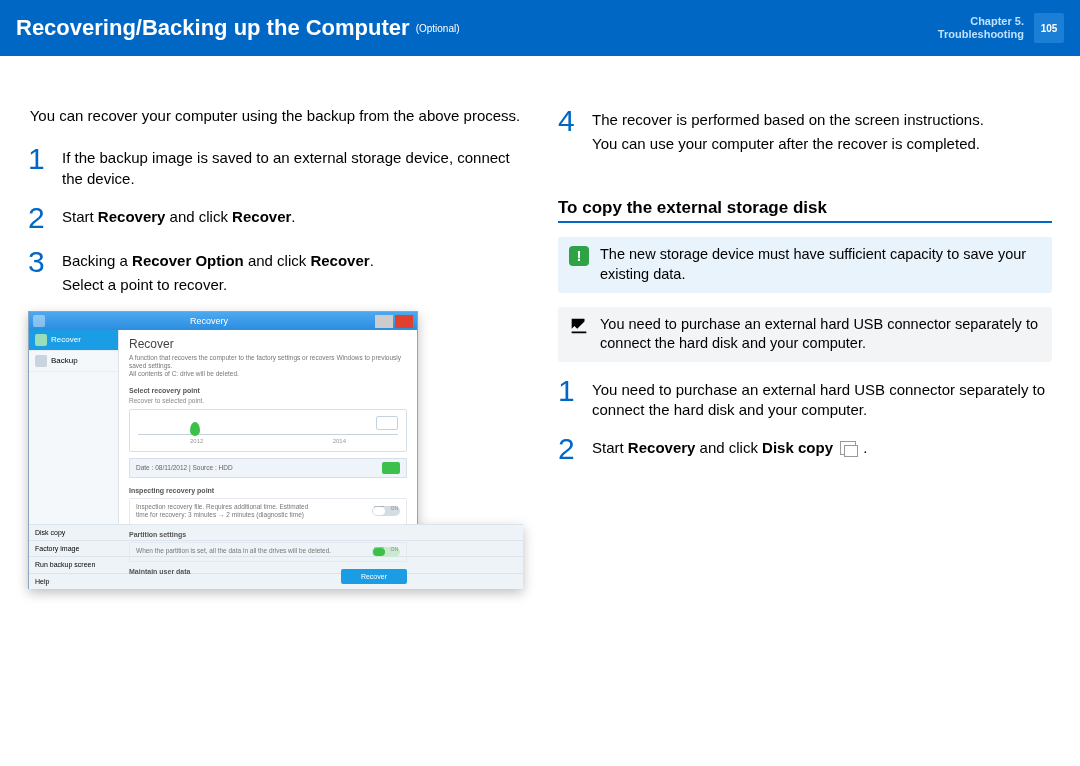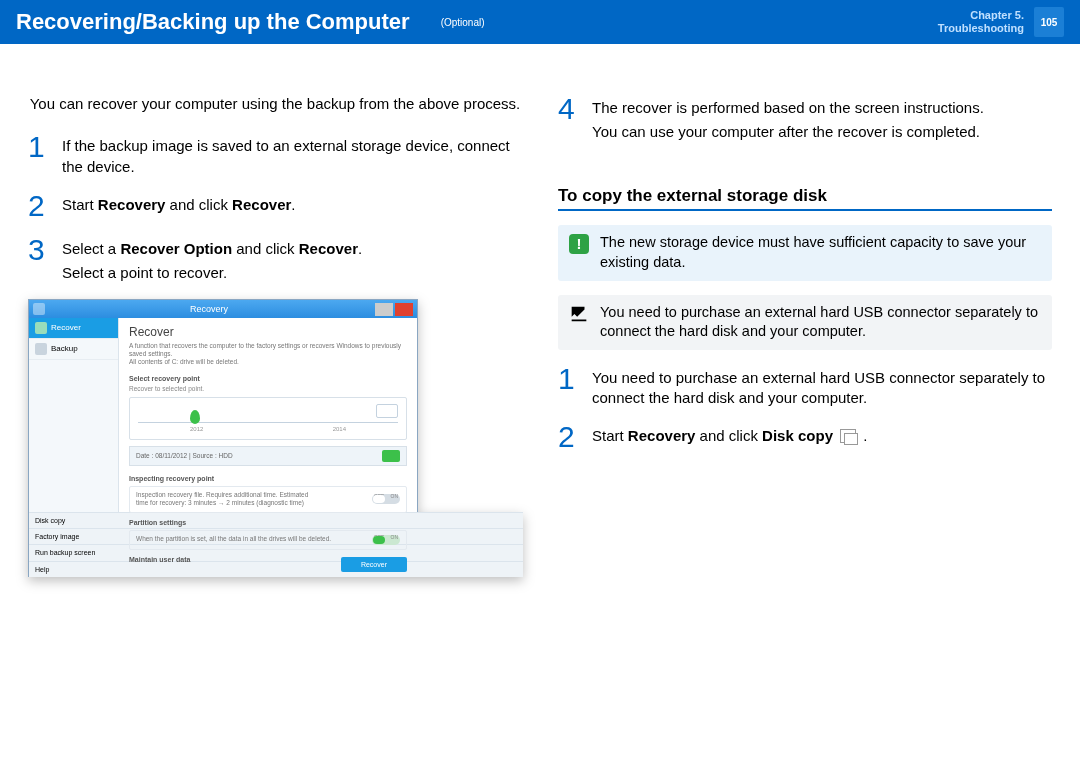--- a/index.html
+++ b/index.html
@@ -1,17 +1,17 @@
 <!DOCTYPE html>
 <html><head>
 <meta charset="utf-8">
 <style>
   * { box-sizing: border-box; margin: 0; padding: 0; }
   body { font-family: "Segoe UI", Arial, sans-serif; width: 1080px; height: 766px; background: #fff; color: #000; position: relative; }
-  .header { background: #0067c5; color: #fff; height: 44px; display: flex; align-items: center; padding: 0 16px; gap: 25px; }
+  .header { background: #0067c5; color: #fff; height: 56px; display: flex; align-items: center; padding: 0 16px; }
   .header-title { font-size: 22px; font-weight: 700; }
   .header-sub { font-size: 10px; font-weight: 400; margin-left: 6px; }
   .header-right { margin-left: auto; display: flex; align-items: center; gap: 10px; font-size: 11px; color: #bfe0ff; }
   .chapter-block { text-align: right; font-weight: 700; line-height: 13px; }
   .pagebox { background: #1b7fd6; color: #fff; font-weight: 700; width: 30px; height: 30px; display: flex; align-items: center; justify-content: center; font-size: 10px; border-radius: 2px; }
   .page { display: flex; gap: 36px; padding: 50px 28px 20px 28px; }
   .col { flex: 1; min-width: 0; font-size: 15px; line-height: 1.35; }
   .sect-head { font-weight: 700; font-size: 17px; border-bottom: 2px solid #0067c5; padding-bottom: 2px; margin-bottom: 10px; }
   .intro { margin-bottom: 18px; text-align: center; }
   .step { display: flex; gap: 12px; margin-bottom: 14px; }
@@ -86,21 +86,21 @@
     <div class="step">
       <div class="stepnum">2</div>
       <div class="steptext">
         <span>Start </span><b>Recovery</b><span> and click </span><b>Recover</b><span>.</span>
       </div>
     </div>
 
     <div class="step">
       <div class="stepnum">3</div>
       <div class="steptext">
-        <span>Select a </span><b>Recover Option</b><span> and click </span><b>Recover</b><span>.</span>
+        <span>Backing a </span><b>Recover Option</b><span> and click </span><b>Recover</b><span>.</span>
         <div style="margin-top:4px">Select a point to recover.</div>
       </div>
     </div>
 
     <div class="shot-wrap">
       <div class="shot">
         <div class="shot-titlebar">
           <span style="width:12px;height:12px;background:#fff;border-radius:2px;opacity:.4"></span>
           <span class="t">Recovery</span>
           <span class="wbtn"></span>

